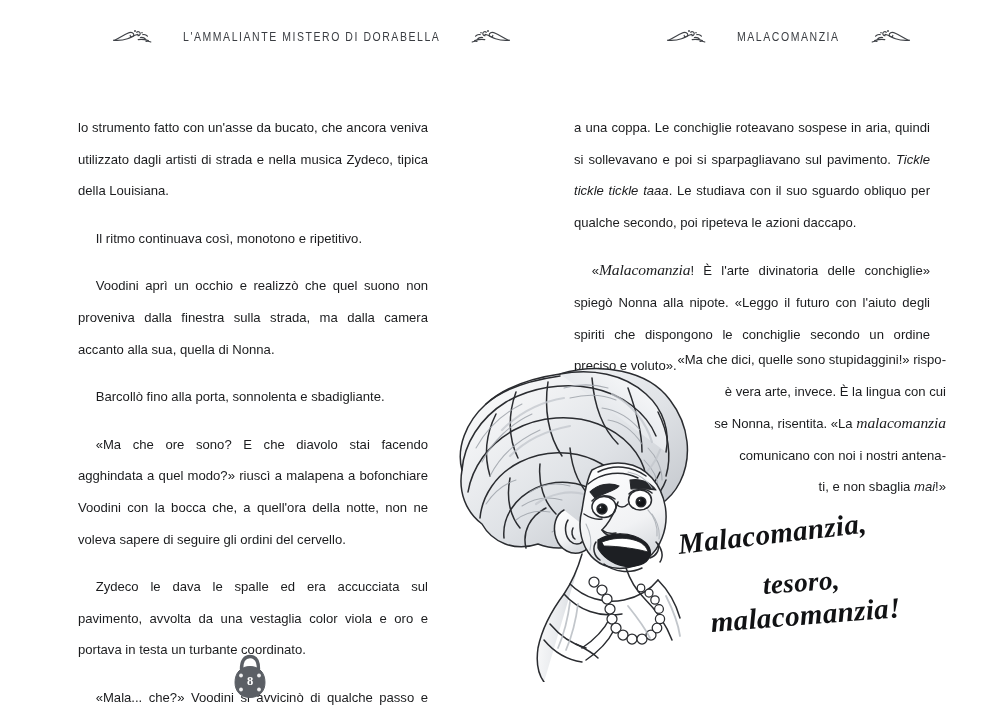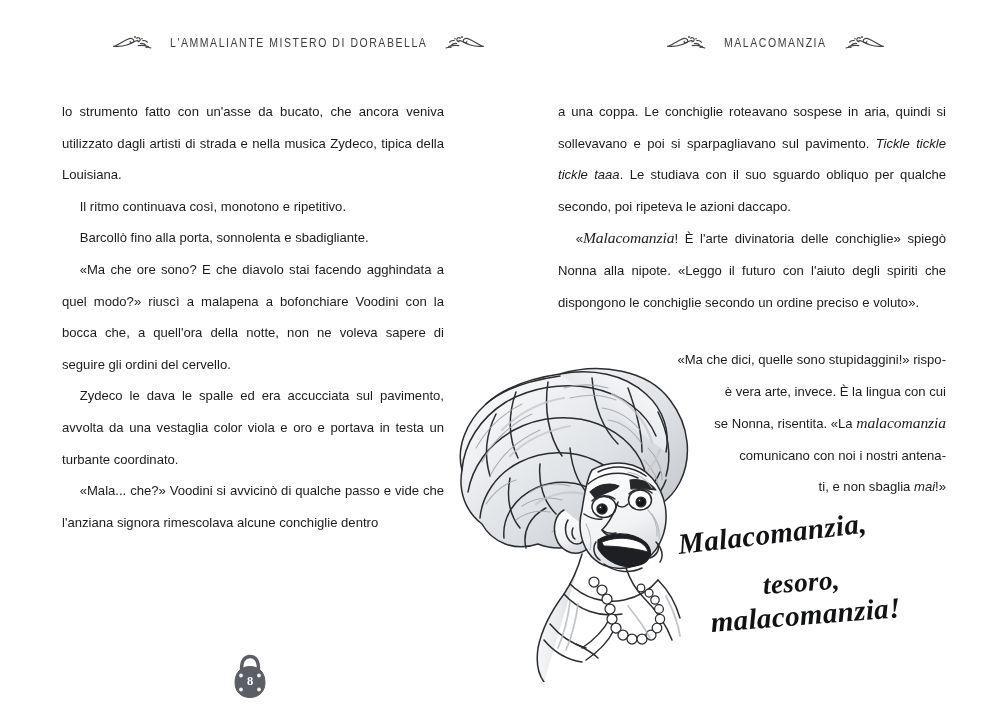--- a/index.html
+++ b/index.html
@@ -14,24 +14,24 @@
     position: relative;
     width: 1000px;
     height: 716px;
     background: #ffffff;
     overflow: hidden;
   }
 
   
   .runhead {
     position: absolute;
-    top: 34px;
+    top: 28px;
     display: flex;
     align-items: center;
-    gap: 18px;
+    gap: 31px;
     white-space: nowrap;
   }
   .runhead.left  { left: 112px; }
   .runhead.right { left: 666px; }
   .runhead-title {
     font-family: "Liberation Sans", sans-serif;
     font-size: 10.5px;
     letter-spacing: 1.55px;
     color: #3a3d42;
     font-weight: 400;
@@ -49,21 +49,21 @@
     color: #1b1c1e;
     font-size: 13.1px;
     line-height: 31.6px;
     text-align: justify;
     text-justify: inter-word;
     -webkit-hyphens: none;
     hyphens: none;
   }
   .col.left  { left: 62px; }
   .col.right { left: 558px; width: 388px; }
-  .col p { margin: 0; }
+  .col p { margin: 16px; }
   .col p.ind { text-indent: 1.35em; }
   .col p.nojust { text-align: left; }
   em, i { font-style: italic; }
 
   
   .swash {
     font-family: "Liberation Serif", serif;
     font-style: italic;
     font-size: 15.6px;
     letter-spacing: -0.1px;
@@ -199,20 +199,21 @@
         </g>
         <circle cx="17.0" cy="3.0" r="0.95" fill="#3f4247"></circle>
         <circle cx="10.0" cy="4.8" r="0.8" fill="#3f4247"></circle>
       </svg>
     </span>
   </div>
 
   <div class="col left">
     <p>lo strumento fatto con un'asse da bucato, che ancora veniva utilizzato dagli artisti di strada e nella musica Zydeco, tipica della Louisiana.</p>
     <p class="ind nojust">Il ritmo continuava così, monotono e ripetitivo.</p>
+    <p class="ind">Voodini aprì un occhio e realizzò che quel suono non proveniva dalla finestra sulla strada, ma dalla camera accanto alla sua, quella di Nonna.</p>
     <p class="ind nojust">Barcollò fino alla porta, sonnolenta e sbadigliante.</p>
     <p class="ind">«Ma che ore sono? E che diavolo stai facendo agghindata a quel modo?» riuscì a malapena a bofonchiare Voodini con la bocca che, a quell'ora della notte, non ne voleva sapere di seguire gli ordini del cervello.</p>
     <p class="ind">Zydeco le dava le spalle ed era accucciata sul pavimento, avvolta da una vestaglia color viola e oro e portava in testa un turbante coordinato.</p>
     <p class="ind">«Mala... che?» Voodini si avvicinò di qualche passo e vide che l'anziana signora rimescolava alcune conchiglie dentro</p>
   </div>
 
   <div class="col right">
     <p><span>a una coppa. Le conchiglie roteavano sospese in aria, quindi si sollevavano e poi si sparpagliavano sul pavimento. </span><em>Tickle tickle tickle taaa</em><span>. Le studiava con il suo sguardo obliquo per qualche secondo, poi ripeteva le azioni daccapo.</span></p>
     <p class="ind"><span>«</span><span class="swash">Malacomanzia</span><span>! È l'arte divinatoria delle conchiglie» spiegò Nonna alla nipote. «Leggo il futuro con l'aiuto degli spiriti che dispongono le conchiglie secondo un ordine preciso e voluto».</span></p>
   </div>

